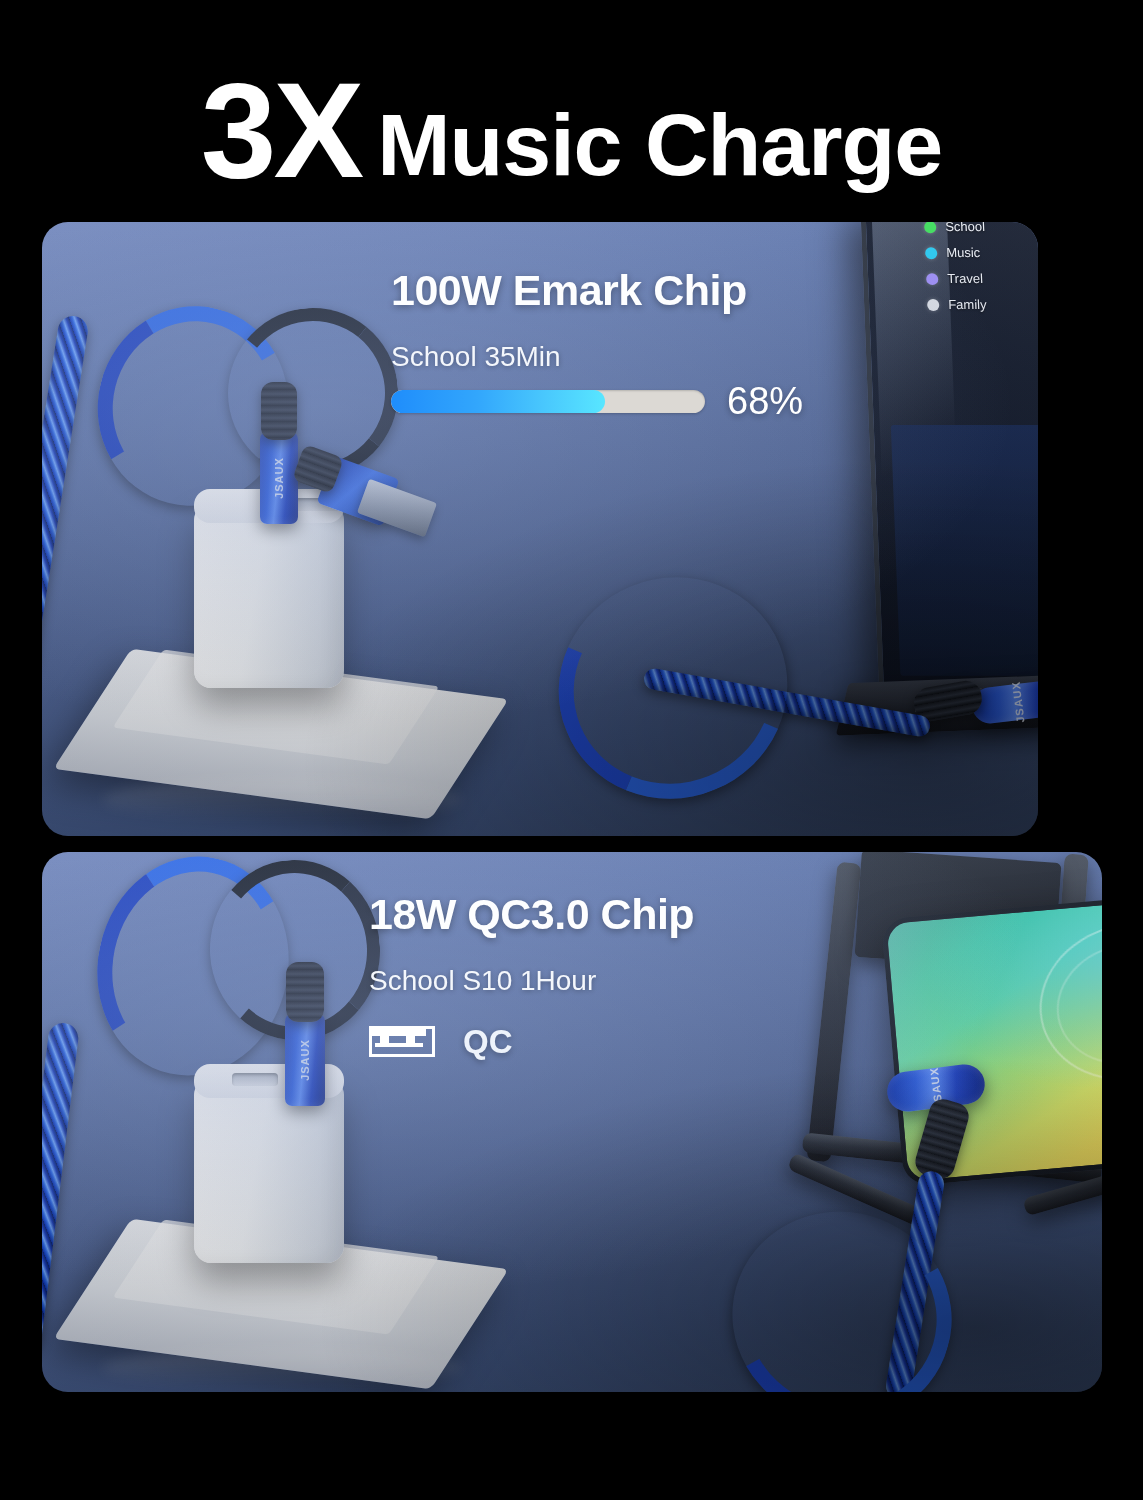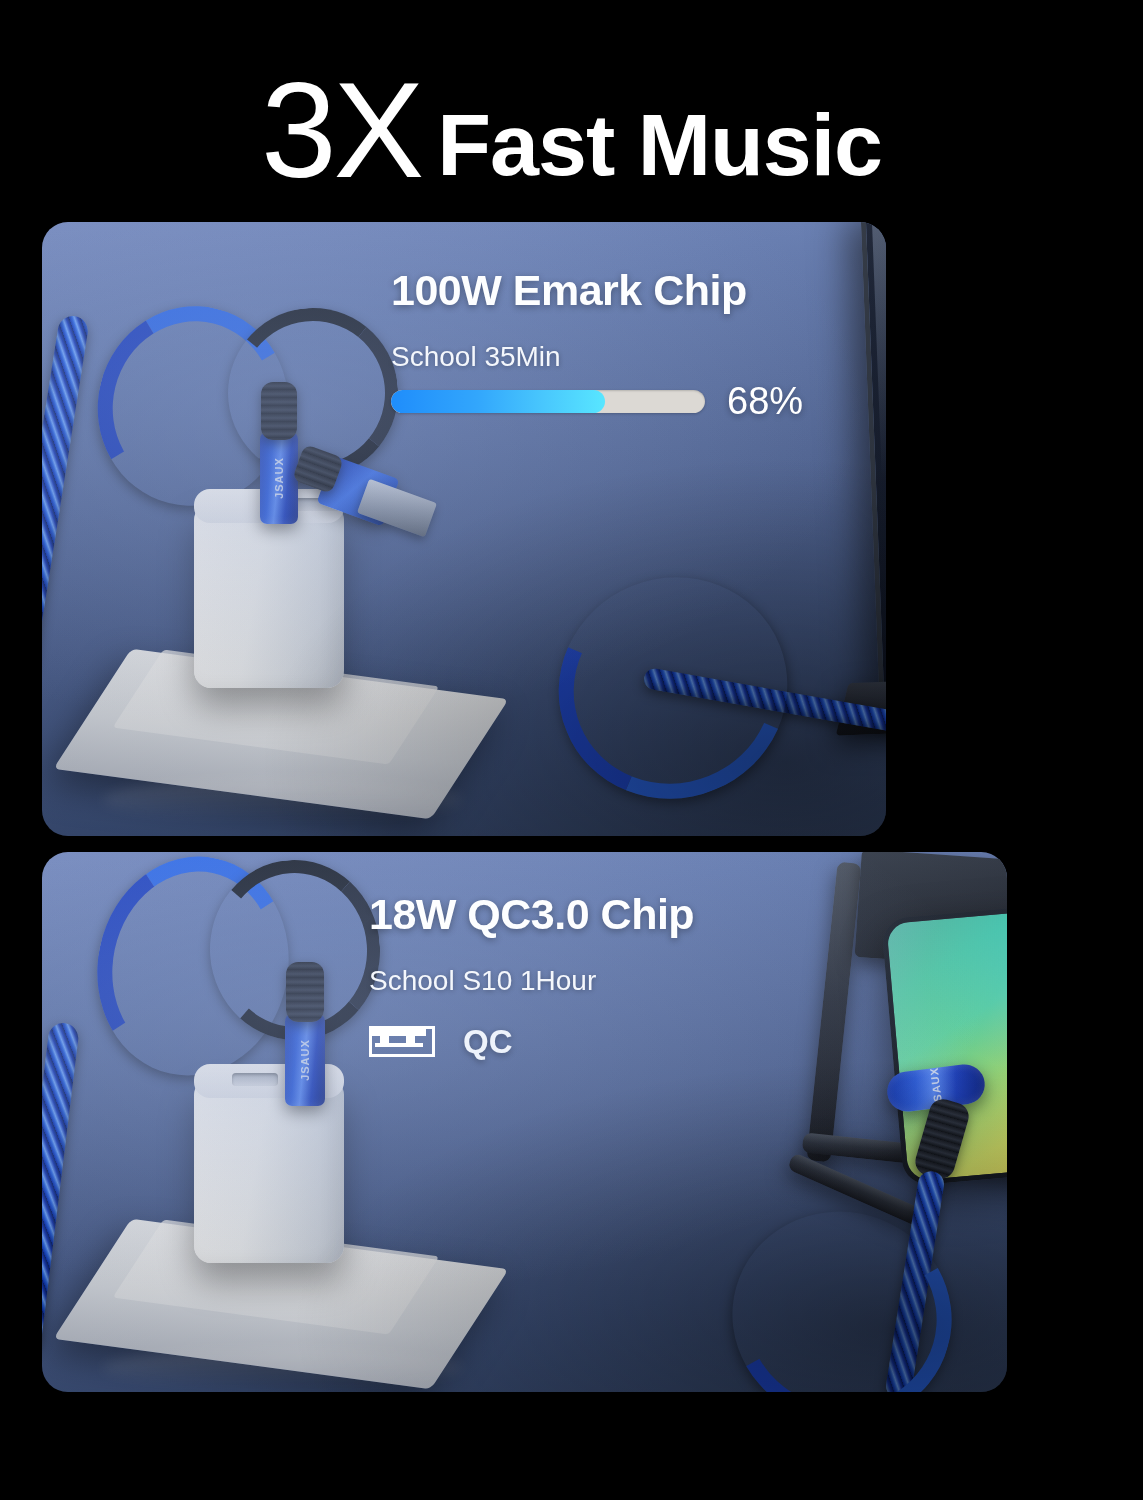--- a/index.html
+++ b/index.html
@@ -12,37 +12,37 @@
   }
   .page{ position:relative; width:1143px; height:1500px; background:#000; }
 
   
   .headline{
     position:absolute; left:0; top:62px; width:1143px;
     text-align:center; white-space:nowrap;
     color:#fff;
   }
   .headline .big{
-    font-size:136px; font-weight:normal; line-height:1;
+    font-size:136px; font-weight:bold; line-height:1;
     letter-spacing:-3px; vertical-align:-2px;
   }
   .headline .small{
     font-size:88px; font-weight:bold; line-height:1;
     letter-spacing:-1px; margin-left:16px;
   }
 
   
   .panel{
     position:absolute;
     border-radius:26px;
     overflow:hidden;
     background:linear-gradient(168deg,#7186bb 0%,#6178ad 22%,#4f6495 55%,#3f5480 78%,#344566 100%);
   }
-  #panel-1{ left:42px; top:222px; width:844px; height:614px; }
-  #panel-2{ left:42px; top:852px; width:965px; height:540px; }
+  #panel-1{ left:42px; top:222px; width:996px; height:614px; }
+  #panel-2{ left:42px; top:852px; width:1060px; height:540px; }
 
   .vignette{
     position:absolute; inset:0;
     background:
       radial-gradient(120% 90% at 28% 30%, rgba(150,170,215,.34) 0%, rgba(150,170,215,0) 58%),
       radial-gradient(100% 80% at 88% 88%, rgba(0,0,0,.42) 0%, rgba(0,0,0,0) 62%),
       linear-gradient(180deg, rgba(255,255,255,.05) 0%, rgba(0,0,0,.18) 100%);
     pointer-events:none;
   }
 
@@ -302,21 +302,21 @@
     filter:blur(6px);
     border-radius:50%;
   }
 </style>
 </head>
 <body>
 
 <div class="page">
 
   <div class="headline">
-    <span class="big">3X</span><span class="small">Fast Music</span>
+    <span class="big">3X</span><span class="small">Music Charge</span>
   </div>
 
   <div class="panel" id="panel-1">
 
     <div class="art">
 
       <div class="laptop-screen" style="left:828px; top:-14px; width:300px; height:492px; transform:rotate(-2.2deg) skewY(2.2deg);">
         <div class="laptop-gloss"></div>
         <div class="laptop-wall"></div>
 

